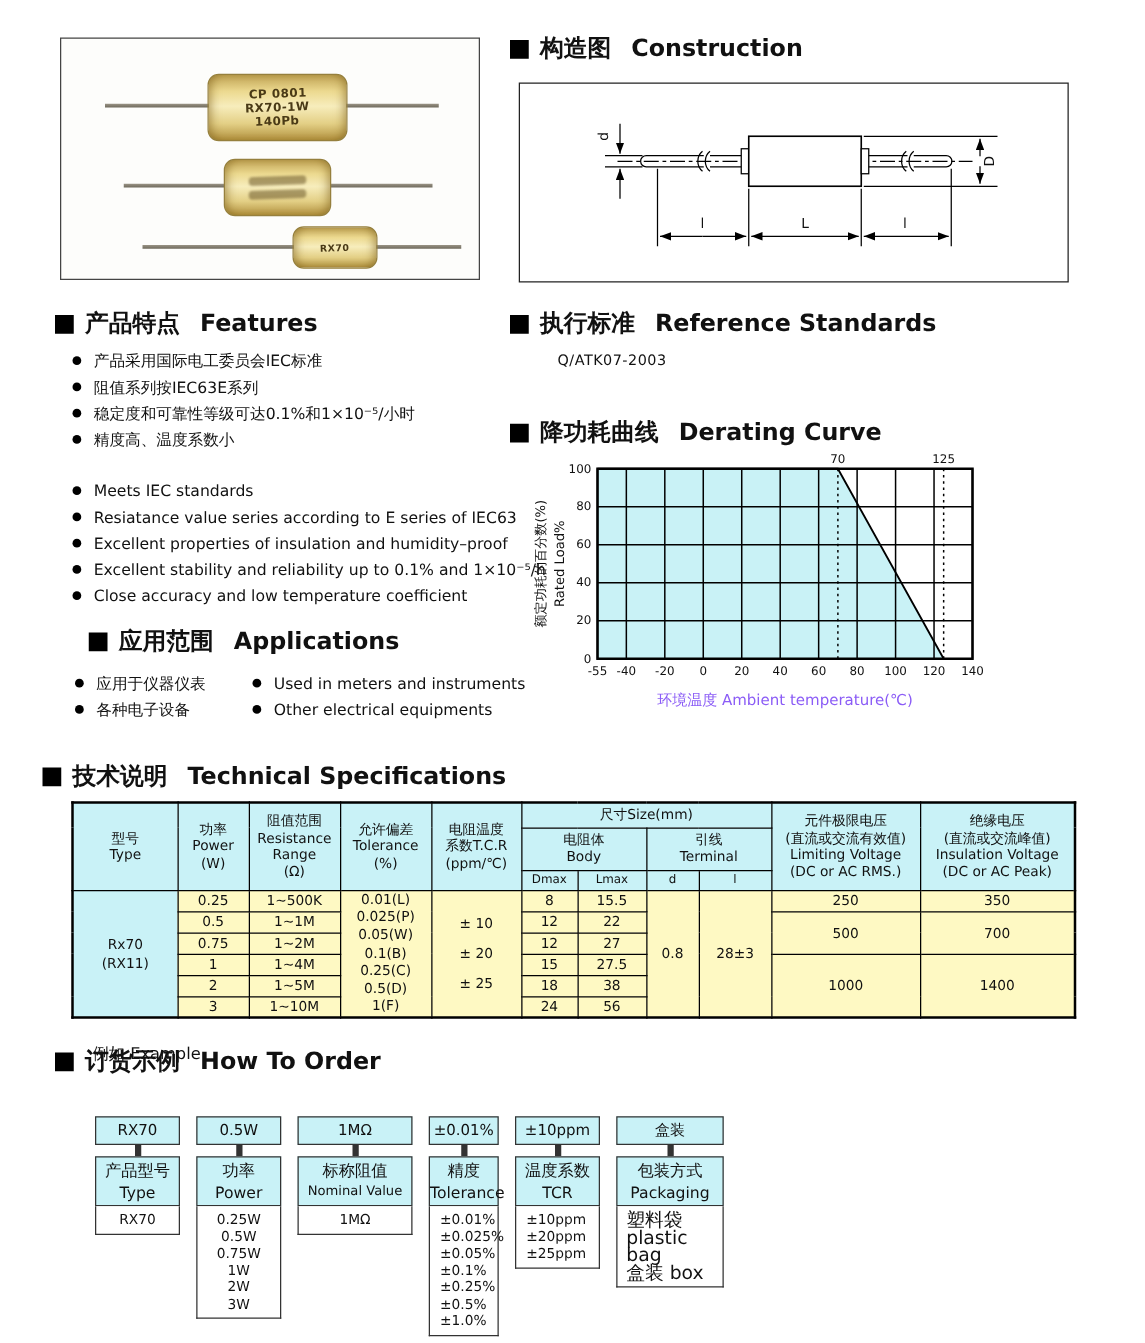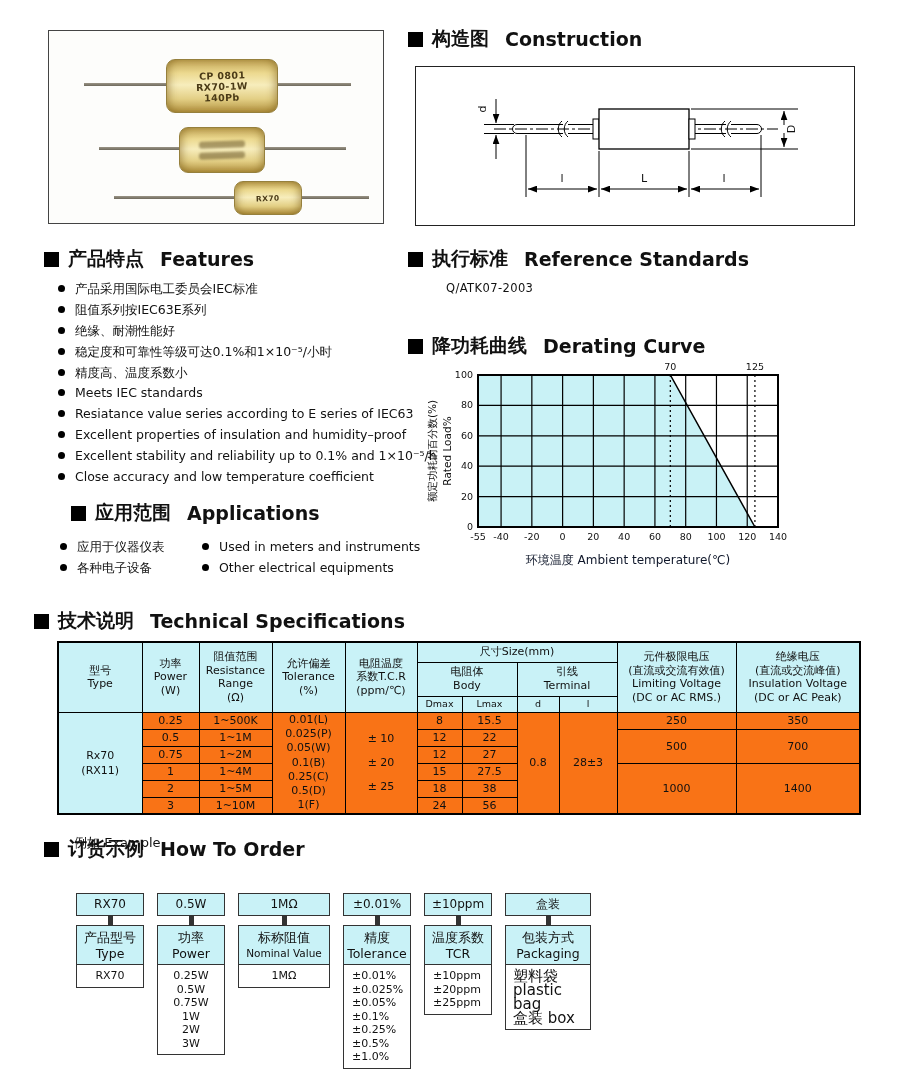--- a/index.html
+++ b/index.html
@@ -29,47 +29,47 @@
 
   
   .construction-box{position:absolute;left:415px;top:66px;width:438px;height:158px;border:1px solid #222;background:#fff;}
   .construction-box svg{display:block;}
 
   
   .standards-value{position:absolute;left:446px;top:281px;font-size:11.5px;letter-spacing:.4px;}
 
   
   .chart-wrap{position:absolute;left:424px;top:354px;width:380px;}
-  .chart-xlabel{margin-left:54px;width:300px;text-align:center;font-size:12px;margin-top:2px;color:#0f172a;}
+  .chart-xlabel{margin-left:54px;width:300px;text-align:center;font-size:12px;margin-top:2px;color:#8b5cf6;}
   svg text{font-family:"DejaVu Sans","Liberation Sans",sans-serif;fill:#111;}
 
   
   .app-row{position:absolute;left:60px;top:540px;display:flex;}
   .app-row .bullet-list{position:static;}
   .app-zh{width:142px;}
 
   
   .table-wrap{position:absolute;left:57px;top:641px;}
   table.spec{border-collapse:collapse;table-layout:fixed;width:802px;border:2px solid #000;}
   table.spec th,table.spec td{border:1px solid #000;padding:0;font-weight:normal;text-align:center;vertical-align:middle;color:#111;}
   table.spec th{background:#c9f2f7;font-size:11px;line-height:1.25;}
   tr.hr1{height:20px;} tr.hr2{height:34px;} tr.hr3{height:16px;}
   tr.hr3 th{font-size:9.5px;}
   tr.br{height:17px;}
-  tr.br td{font-size:11px;background:#f97316;}
+  tr.br td{font-size:11px;background:#fef9c3;}
   td.type-cell{background:#c9f2f7 !important;font-size:11.5px;line-height:15px;}
   td.tol-cell{line-height:14.3px;}
   td.tcr-cell{line-height:24px;}
   th.volt-h{font-size:10.5px;line-height:1.3;}
 
   
   .order-example{position:absolute;left:74px;top:834px;font-size:13px;font-weight:normal;}
   .order-row{position:absolute;left:76px;top:893px;display:flex;gap:13px;align-items:flex-start;}
   .order-col{flex:0 0 auto;}
-  .w68{width:68px;} .w76{width:92px;} .w74{width:68px;} .w78{width:68px;} .w86{width:86px;}
+  .w68{width:68px;} .w76{width:92px;} .w74{width:56px;} .w78{width:68px;} .w86{width:86px;}
   .o-code{height:21px;line-height:21px;background:#c9f2f7;border:1px solid #333;text-align:center;font-size:12px;}
   .o-conn{width:5px;height:9px;background:#333;margin:0 auto;}
   .o-label{background:#c9f2f7;border:1px solid #333;text-align:center;padding:4px 0 3px;}
   .o-lzh{font-size:13px;line-height:16px;}
   .o-len{font-size:12.5px;line-height:15px;}
   .o-len.small{font-size:10.5px;}
   .o-values{border:1px solid #333;border-top:none;background:#fff;font-size:11px;line-height:13.5px;padding:4px 2px;text-align:center;}
   .o-values.left{text-align:left;padding-left:8px;}
   .o-values.tiny{font-size:15px;padding-left:7px;line-height:14px;}
 </style>
@@ -142,21 +142,20 @@
   </div>
 
   <div class="sec-title" style="left:44px;top:246px;">
     <span class="sq"></span>
     <span class="t-zh">产品特点</span>
     <span class="t-en">Features</span>
   </div>
   <div class="bullet-list" style="left:58px;top:282px;width:360px;">
       <div>产品采用国际电工委员会IEC标准</div>
       <div>阻值系列按IEC63E系列</div>
-      <div>绝缘、耐潮性能好</div>
       <div>稳定度和可靠性等级可达0.1%和1×10⁻⁵/小时</div>
       <div>精度高、温度系数小</div>
     </div>
   <div class="bullet-list" style="left:58px;top:386px;width:370px;">
       <div>Meets IEC standards</div>
       <div>Resiatance value series according to E series of IEC63</div>
       <div>Excellent properties of insulation and humidity–proof</div>
       <div>Excellent stability and reliability up to 0.1% and 1×10⁻⁵/h</div>
       <div>Close accuracy and low temperature coefficient</div>
     </div>

